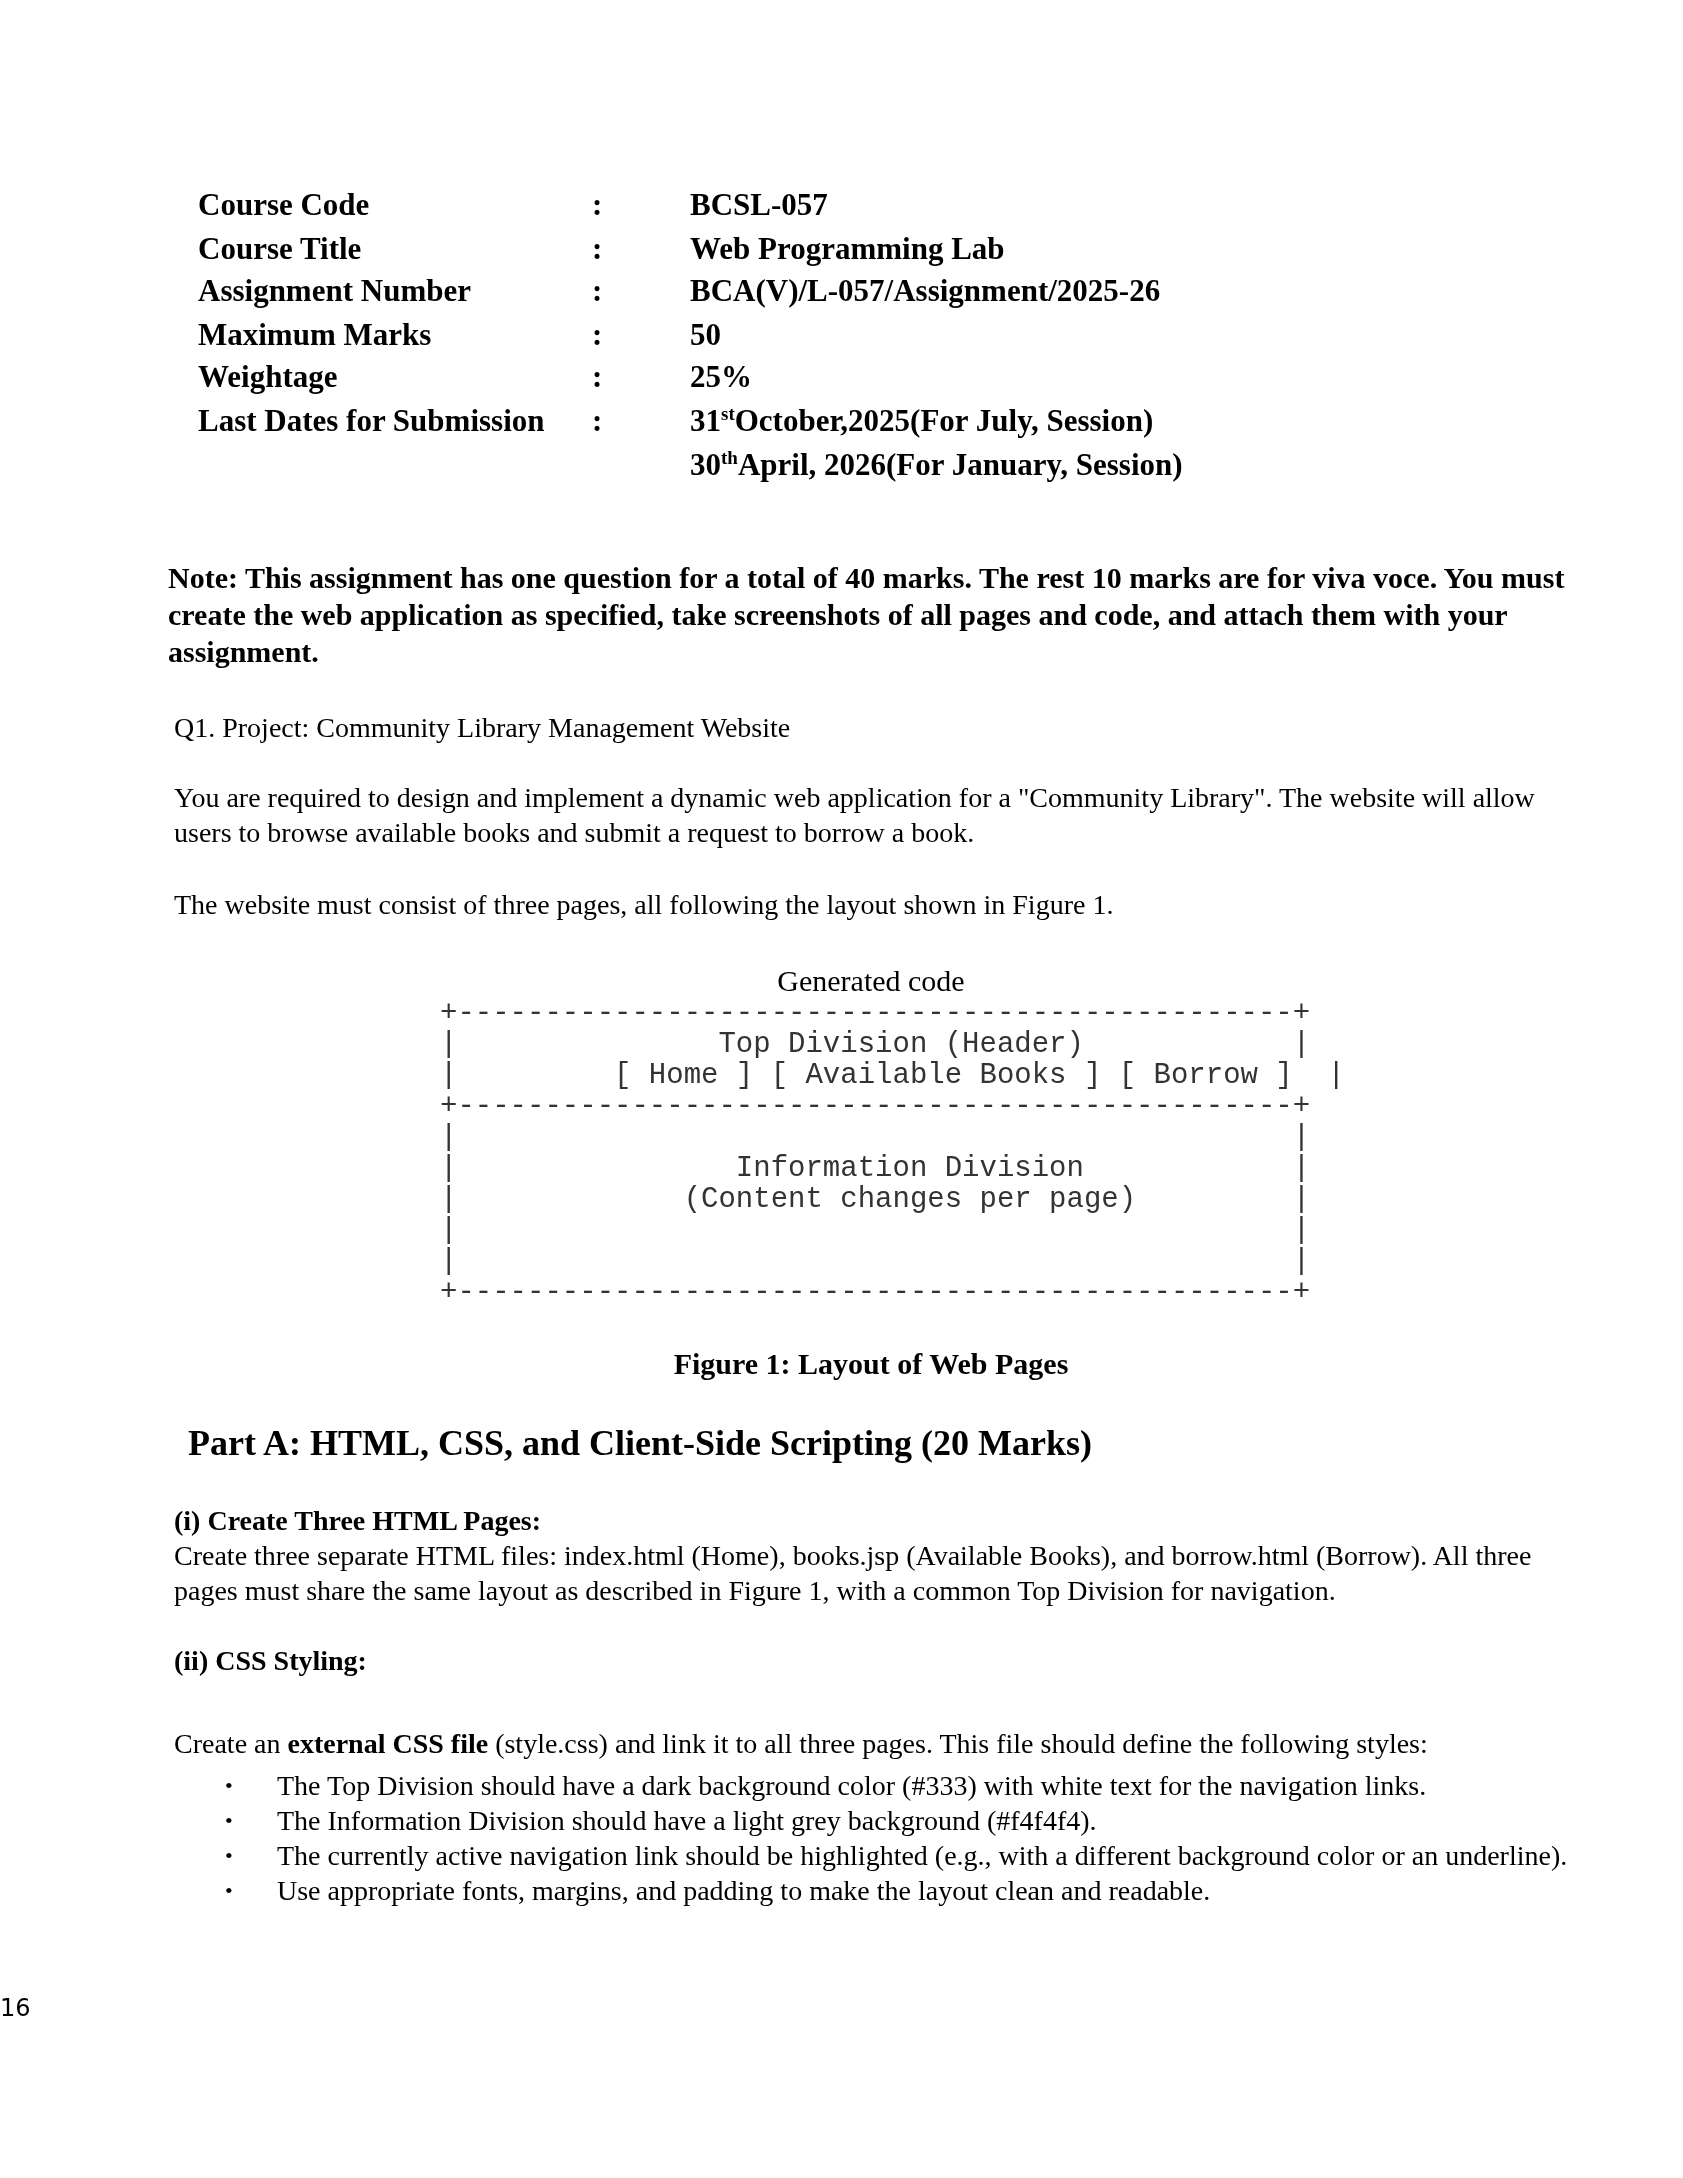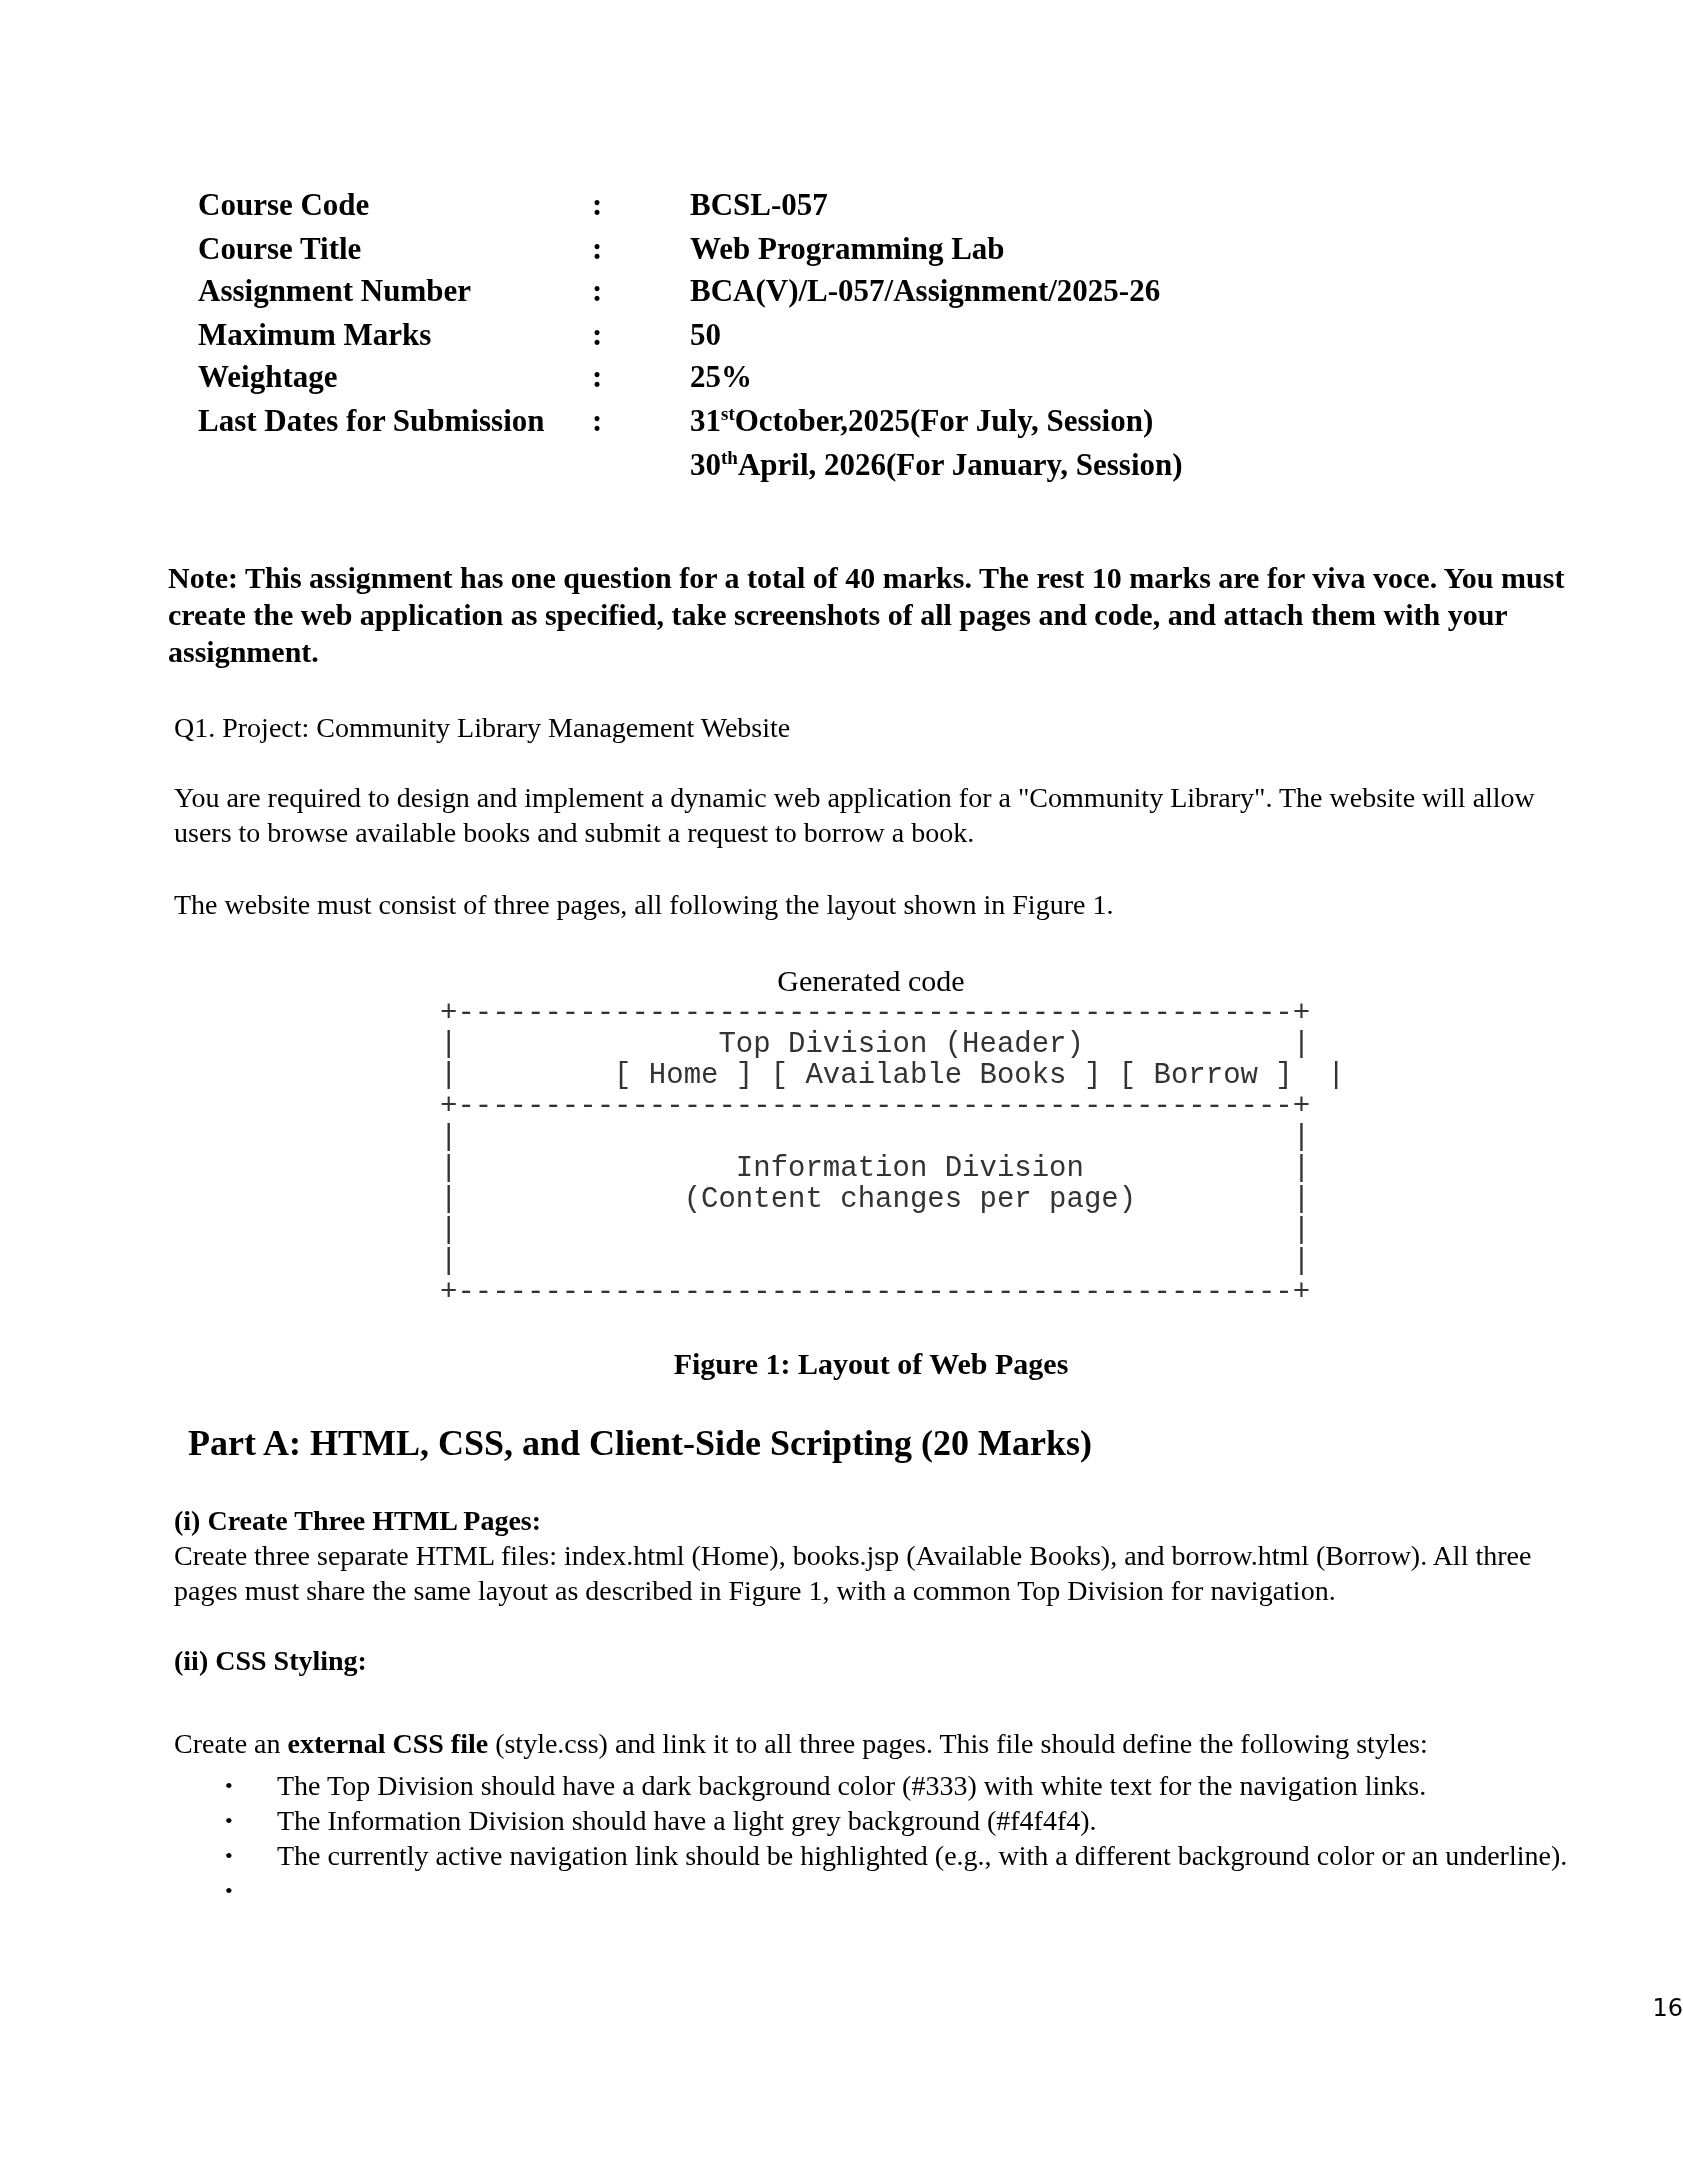--- a/index.html
+++ b/index.html
@@ -23,21 +23,21 @@
            font-size: 29px; line-height: 31px; color: #333; white-space: pre; }
   .figure-caption { position: absolute; left: 0; width: 1742px; top: 1346px; text-align: center; font-weight: bold; font-size: 30px; line-height: 36px; }
 
   .h-part { position: absolute; left: 188px; top: 1421px; font-weight: bold; font-size: 36px; line-height: 44px; white-space: nowrap; }
   .sub-h { position: absolute; left: 174px; font-weight: bold; font-size: 28px; line-height: 35px; white-space: nowrap; }
 
   .bullets { position: absolute; left: 174px; top: 1768px; width: 1416px; margin: 0; padding: 0; list-style: none; font-size: 28px; line-height: 35px; }
   .bullets li { position: relative; padding-left: 103px; }
   .bullets .dot { position: absolute; left: 51px; top: 0; font-size: 22px; }
 
-  .page-number { position: absolute; left: 0; width: 1683px; top: 1992px; text-align: right;
+  .page-number { position: absolute; left: 0; width: 1683px; top: 1992px; text-align: left;
                  font-family: "DejaVu Sans", "Liberation Sans", sans-serif; font-size: 24px; line-height: 32px; }
 </style>
 </head>
 <body>
 
 <div>
   <div class="meta-row" style="top:183px;">
     <span class="meta-label">Course Code</span>
     <span class="meta-colon">:</span>
     <span class="meta-value">BCSL-057</span>
@@ -96,17 +96,17 @@
 <div class="sub-h" style="top:1503px;">(i) Create Three HTML Pages:</div>
 <div class="para" style="top:1538px;">Create three separate HTML files: index.html (Home), books.jsp (Available Books), and borrow.html (Borrow). All three pages must share the same layout as described in Figure 1, with a common Top Division for navigation.</div>
 
 <div class="sub-h" style="top:1643px;">(ii) CSS Styling:</div>
 <div class="para" style="top:1678px;margin-top:48px;"><span>Create an </span><b>external CSS file</b><span> (style.css) and link it to all three pages. This file should define the following styles:</span></div>
 
 <ul class="bullets">
   <li><span class="dot">•</span><span>The Top Division should have a dark background color (#333) with white text for the navigation links.</span></li>
   <li><span class="dot">•</span><span>The Information Division should have a light grey background (#f4f4f4).</span></li>
   <li><span class="dot">•</span><span>The currently active navigation link should be highlighted (e.g., with a different background color or an underline).</span></li>
-  <li><span class="dot">•</span></li>
+  <li><span class="dot">•</span><span>Use appropriate fonts, margins, and padding to make the layout clean and readable.</span></li>
 </ul>
 
 <div class="page-number">16</div>
 
 
 </body></html>

